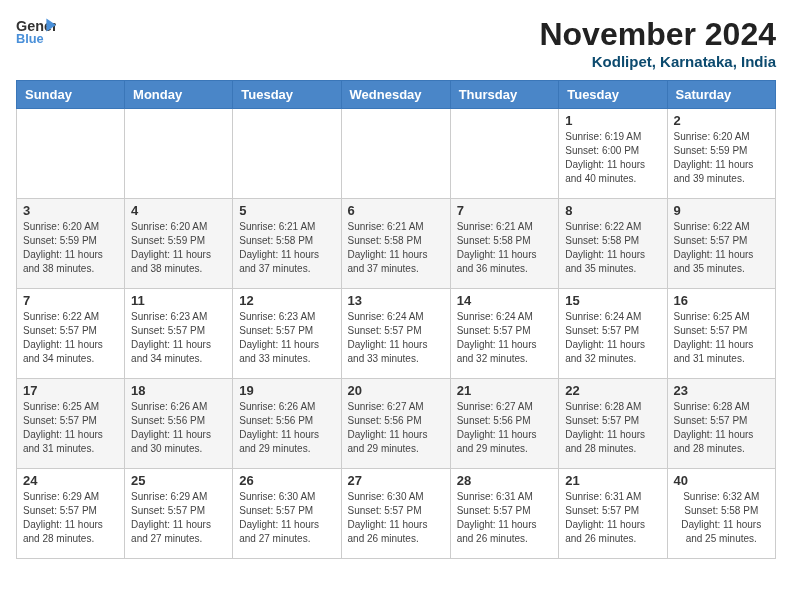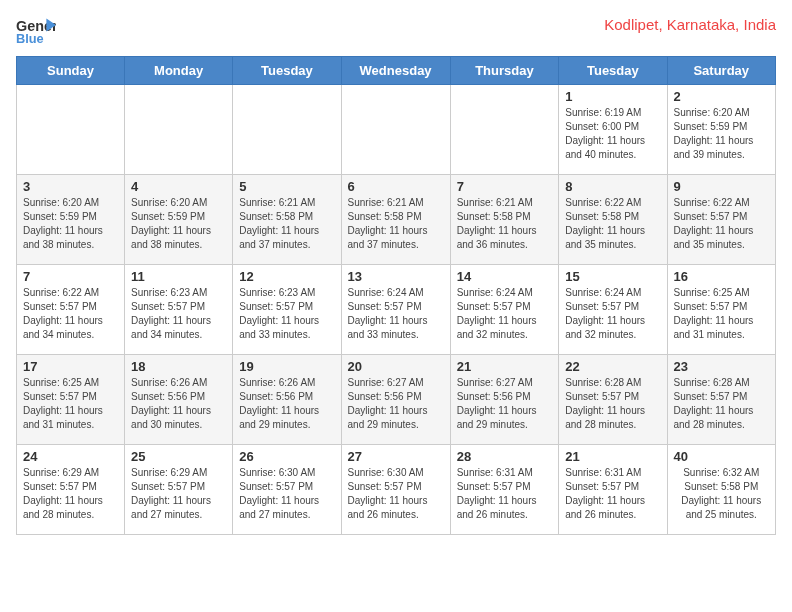--- a/index.html
+++ b/index.html
@@ -33,34 +33,34 @@
     .title-area {
       text-align: right;
     }
     .title-area h1 {
       font-size: 32px;
       font-weight: bold;
       color: #222;
     }
     .title-area h2 {
       font-size: 15px;
-      font-weight: normal;
-      color: #ef4444;
+      font-weight: bold;
+      color: #0c4a6e;
     }
     .calendar {
       width: 100%;
       border-collapse: collapse;
     }
     .calendar thead th {
       background: #4a86c8;
       color: #fff;
       font-size: 13px;
       font-weight: bold;
       padding: 6px 8px;
-      text-align: center;
+      text-align: left;
       border: 1px solid #3a76b8;
     }
     .calendar tbody td {
       border: 1px solid #ccc;
       vertical-align: top;
       padding: 4px 6px;
       font-size: 10.5px;
       color: #333;
       width: 110px;
       height: 90px;
@@ -91,20 +91,21 @@
   <div class="logo">
     <div class="logo-row">
       <svg class="logo-icon" viewBox="0 0 50 35" xmlns="http://www.w3.org/2000/svg">
         <text x="0" y="18" font-size="18" font-weight="bold" fill="#333" font-family="Arial">General</text>
         <text x="0" y="32" font-size="16" font-weight="bold" fill="#4a90d9" font-family="Arial">Blue</text>
         <polygon points="38,2 50,10 38,18" fill="#4a90d9"></polygon>
       </svg>
     </div>
   </div>
   <div class="title-area">
+    <h1>November 2024</h1>
     <h2>Kodlipet, Karnataka, India</h2>
   </div>
 </div>
 
 <table class="calendar">
   <thead>
     <tr>
     <th>Sunday</th>
         <th>Monday</th>
         <th>Tuesday</th>

